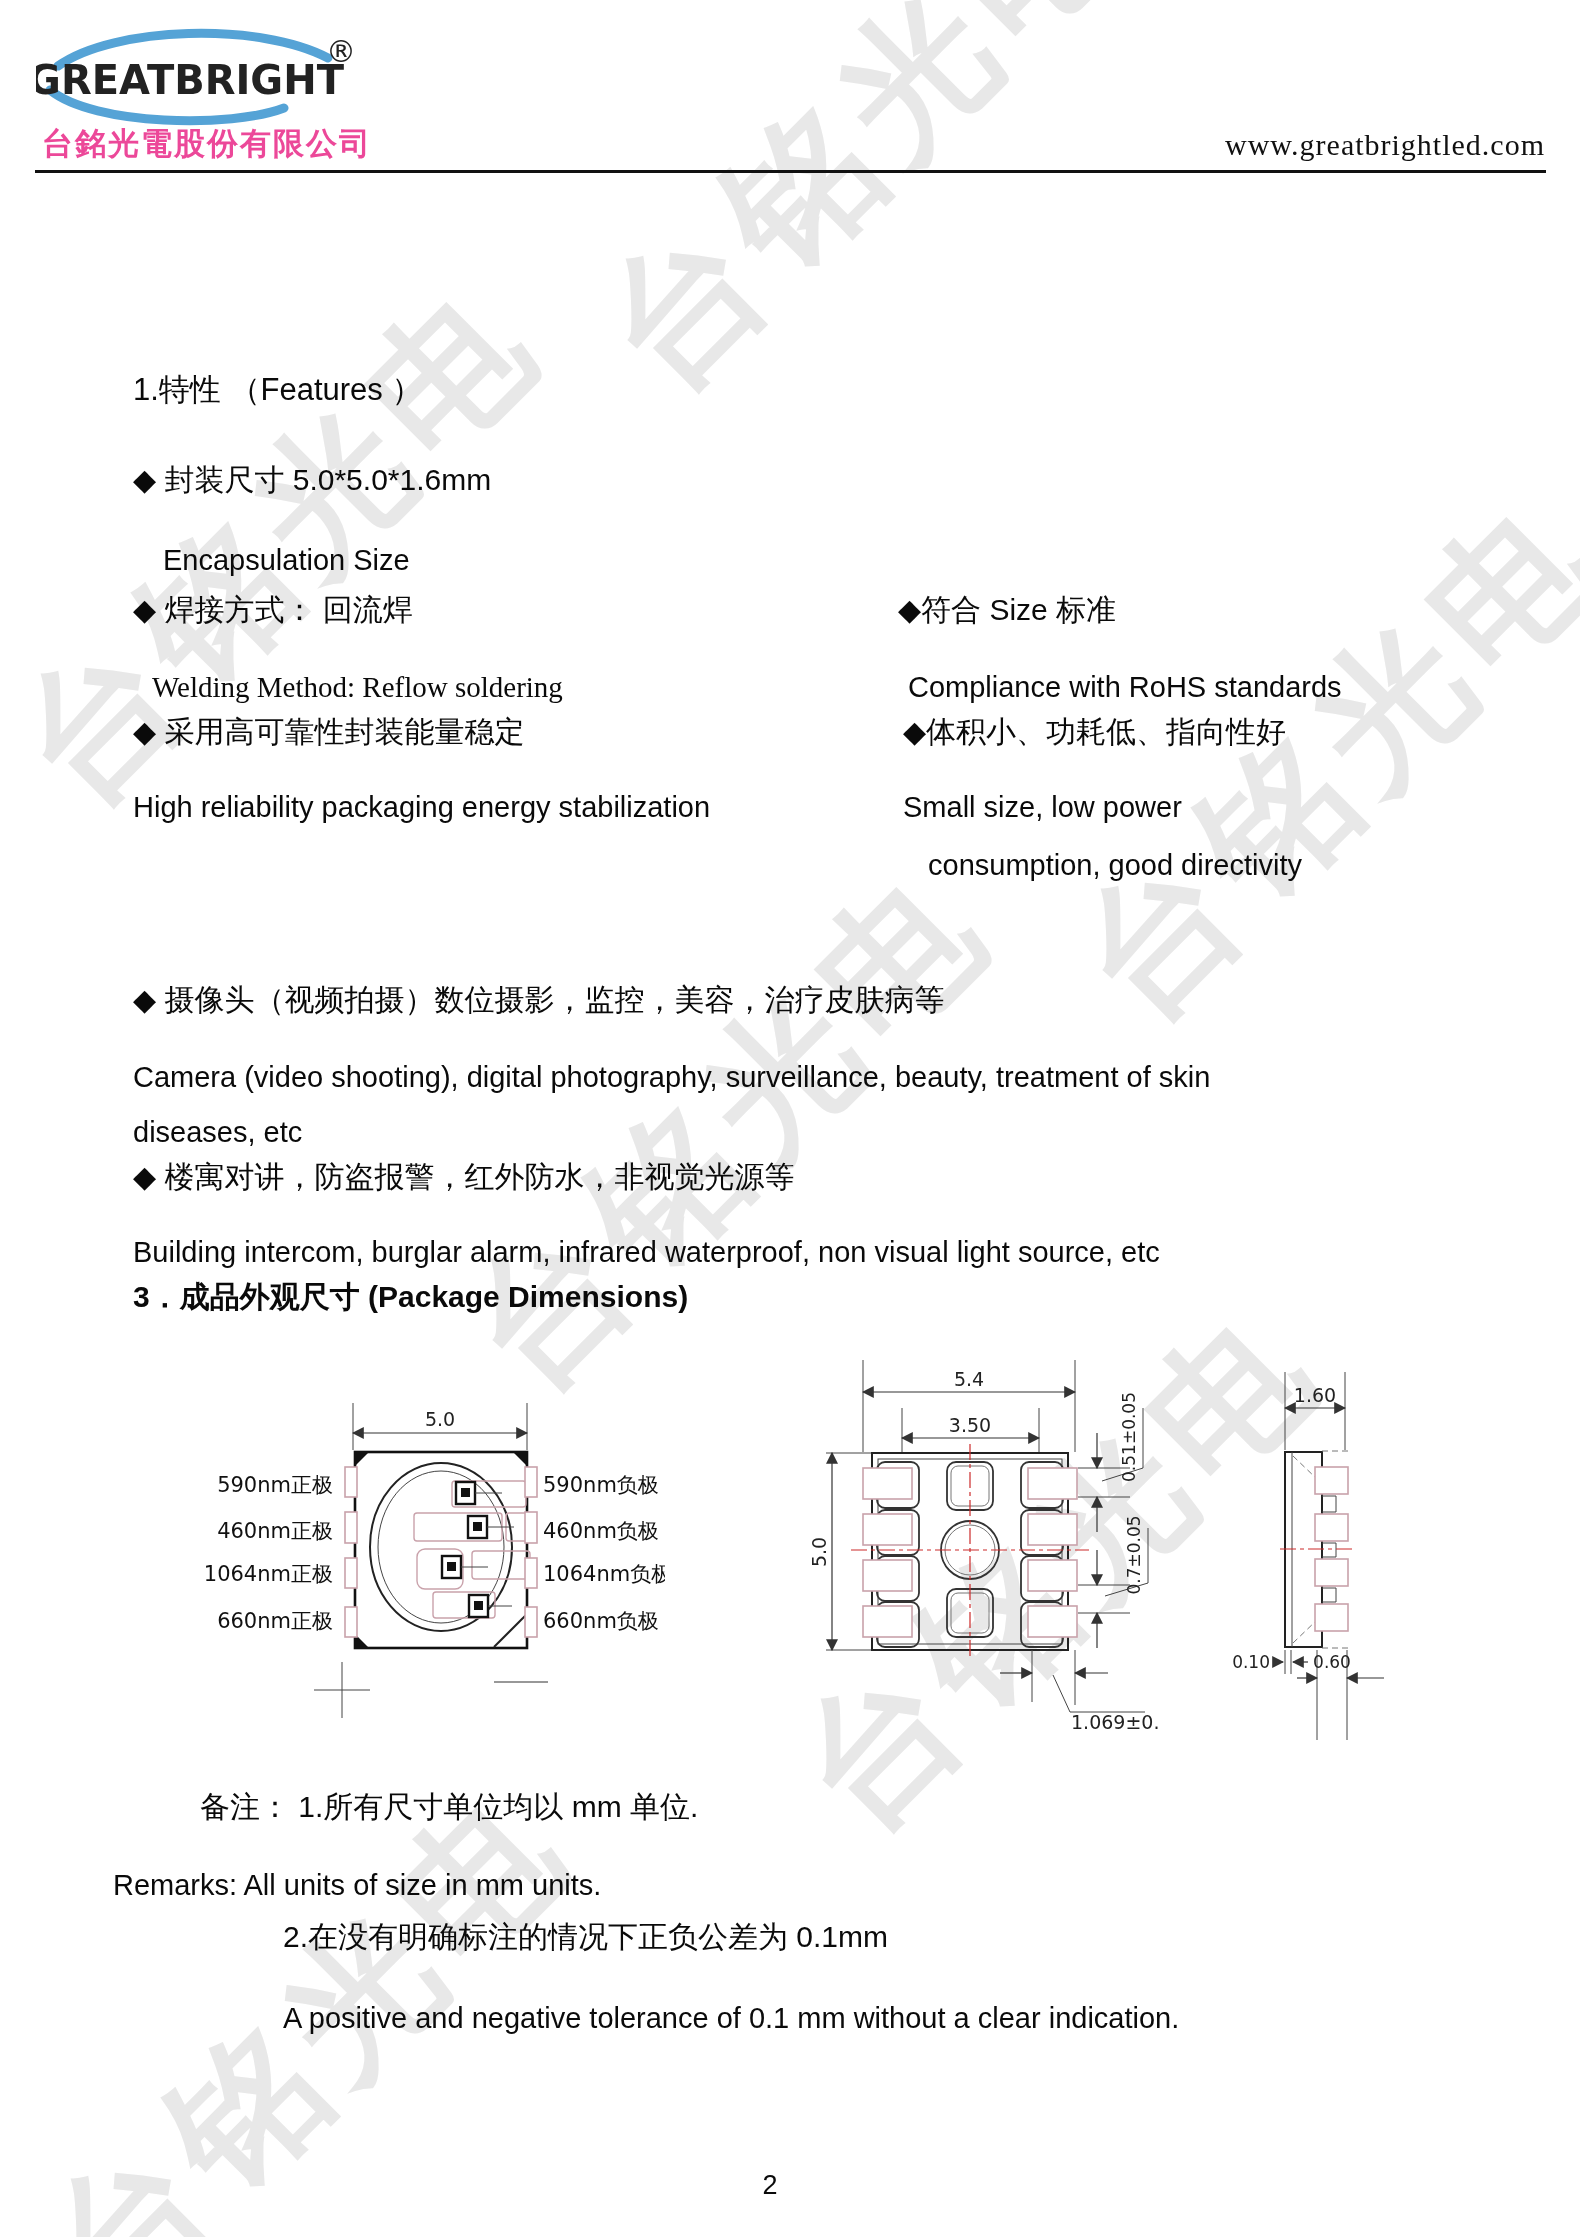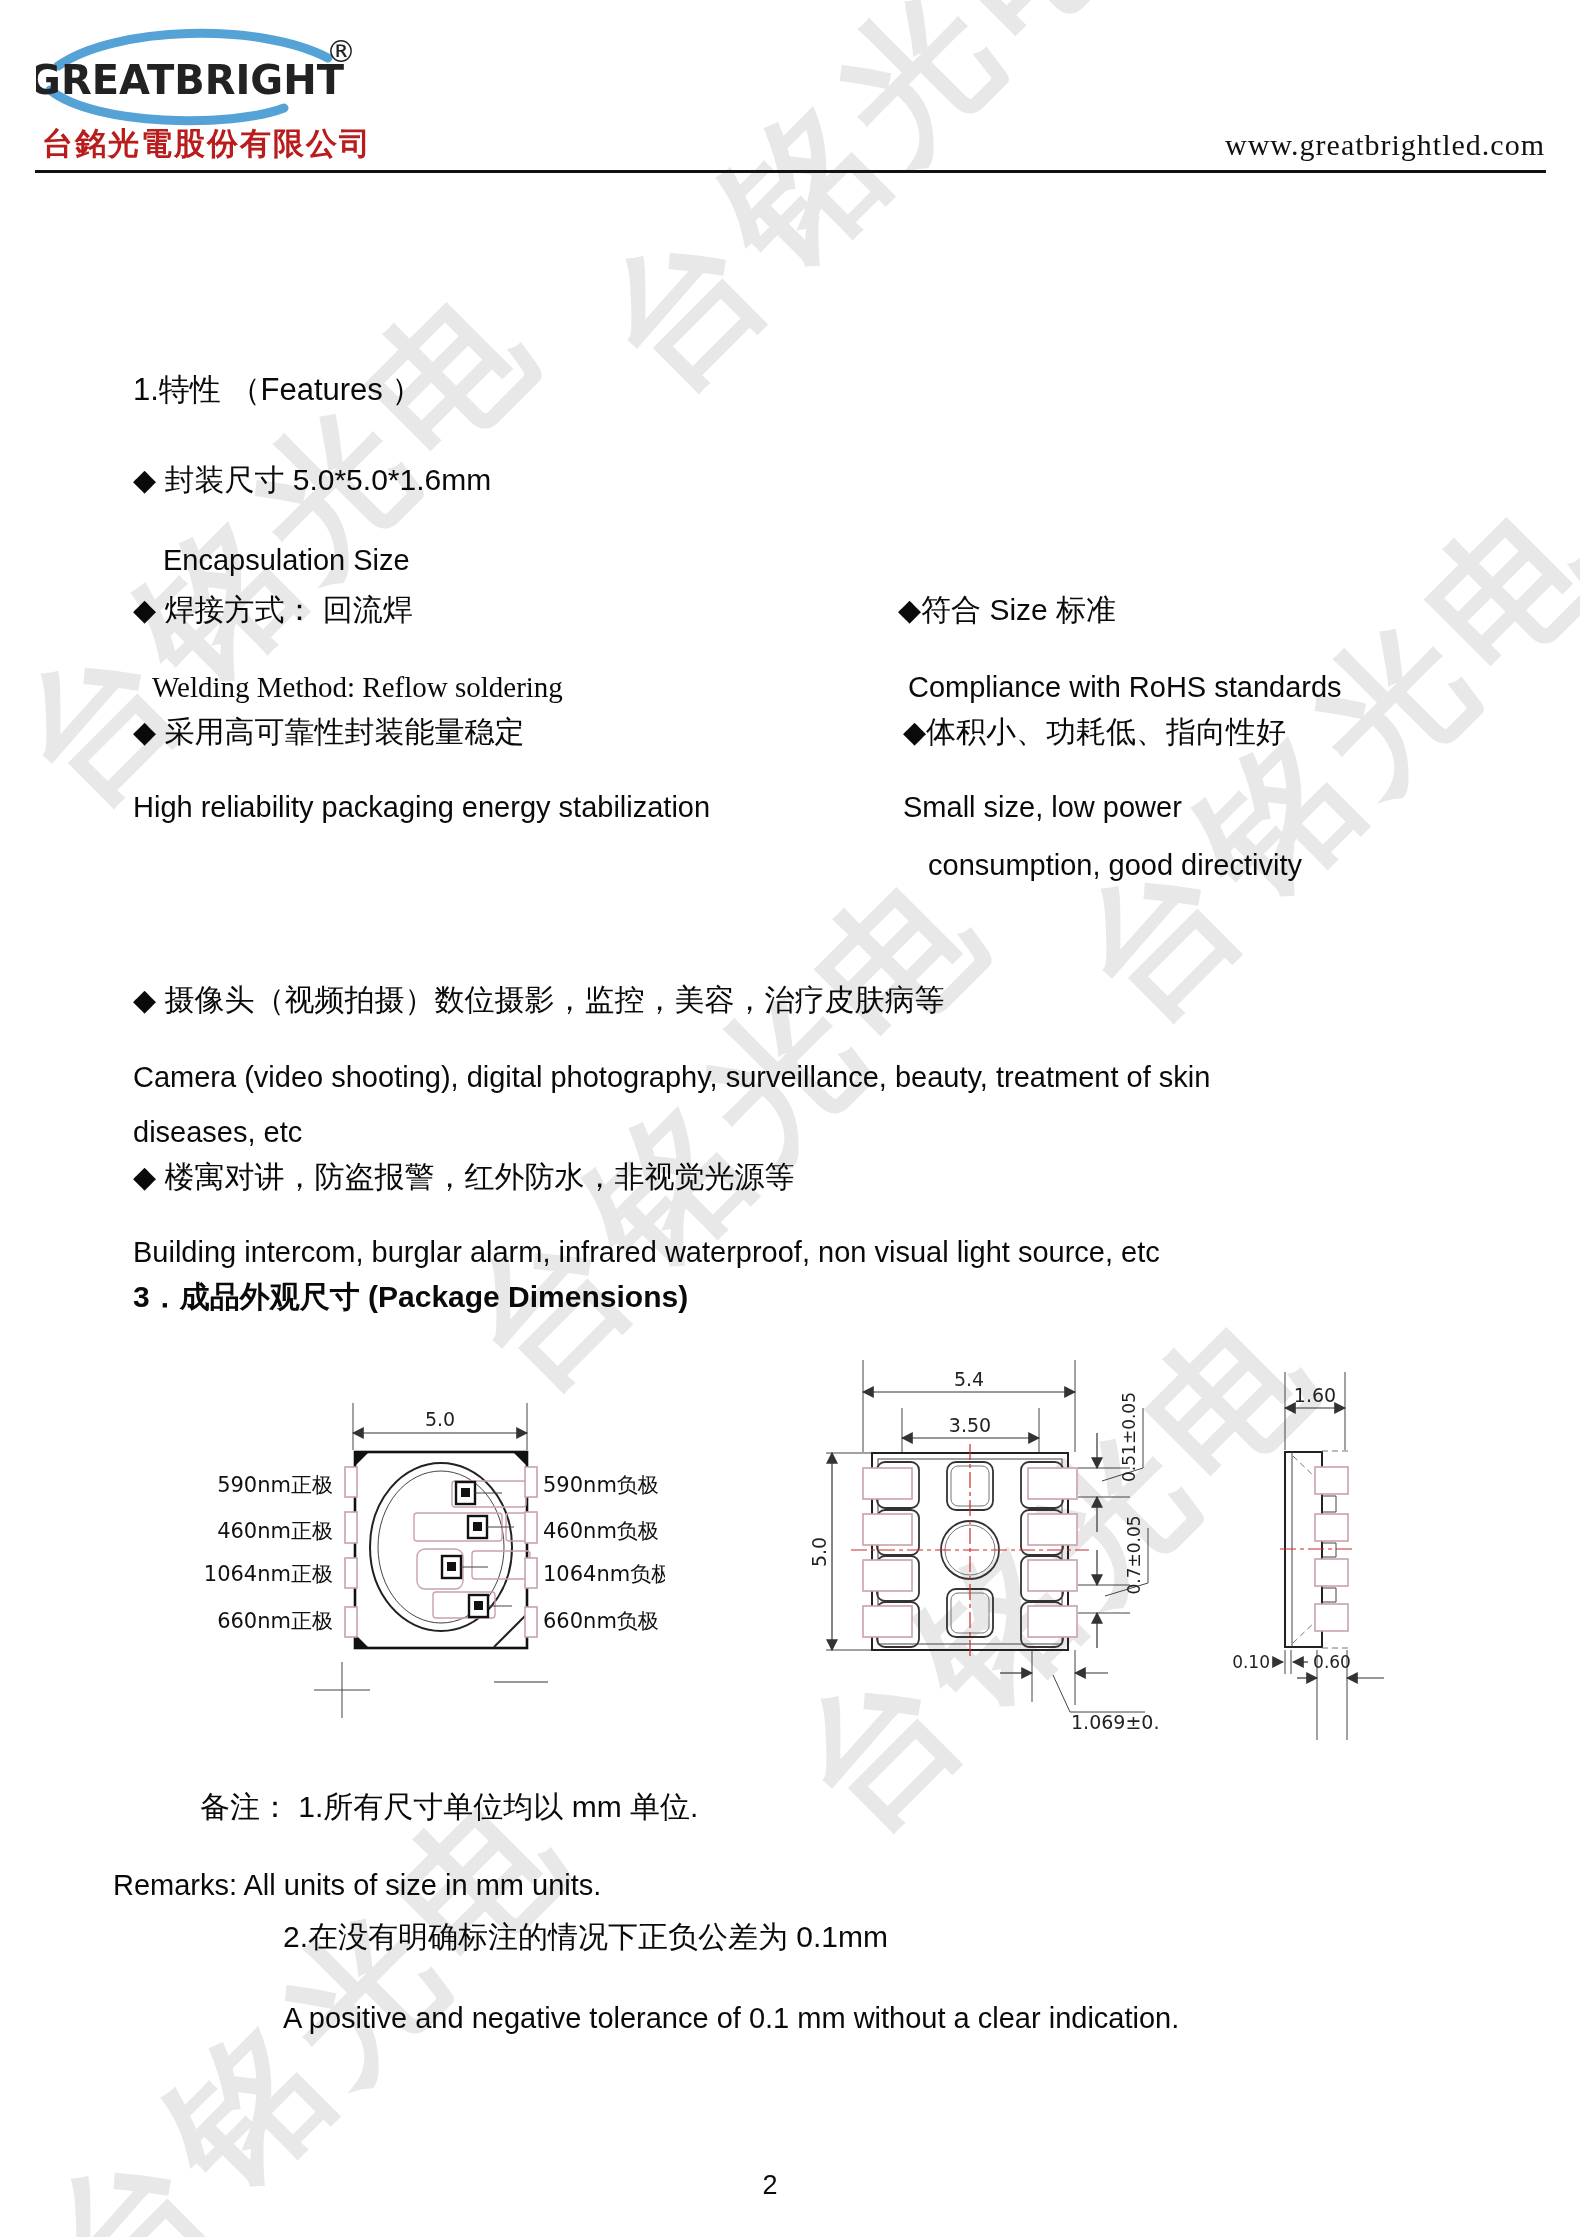--- a/index.html
+++ b/index.html
@@ -10,21 +10,21 @@
       letter-spacing:14px;white-space:nowrap;transform:translate(-50%,-50%) rotate(-45deg);
       pointer-events:none;}
   .wm1{left:865px;top:130px;}
   .wm2{left:280px;top:545px;}
   .wm3{left:1340px;top:760px;}
   .wm4{left:730px;top:1130px;}
   .wm5{left:1060px;top:1570px;}
   .wm6{left:310px;top:2050px;}
   
   .logo-svg{left:36px;top:14px;}
-  .company{left:42px;top:126px;font-size:31px;font-weight:700;color:#b91c1c;letter-spacing:2px;}
+  .company{left:42px;top:126px;font-size:31px;font-weight:700;color:#ec4899;letter-spacing:2px;}
   .website{left:1040px;top:128px;width:505px;text-align:right;font-family:"Liberation Serif","DejaVu Serif",serif;
            font-size:30px;color:#111;letter-spacing:1px;}
   .rule{left:35px;top:170px;width:1511px;height:3px;background:#111;}
   
   .h-sec{font-size:31px;font-weight:400;}
   .zh{font-size:30px;}
   .en{font-size:29px;margin-top:16px;}
   .t-f-head{left:133px;top:372px;}
   .t-f1zh{left:133px;top:463px;}
   .t-f1en{left:163px;top:528px;}

